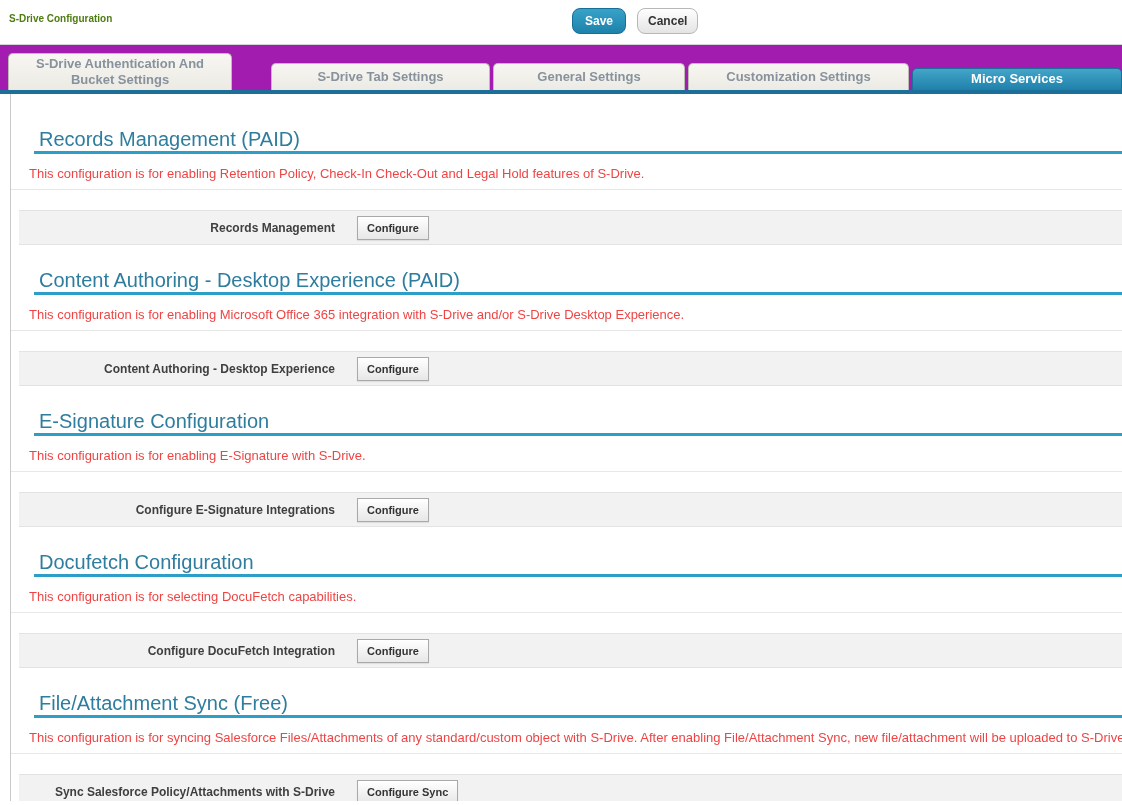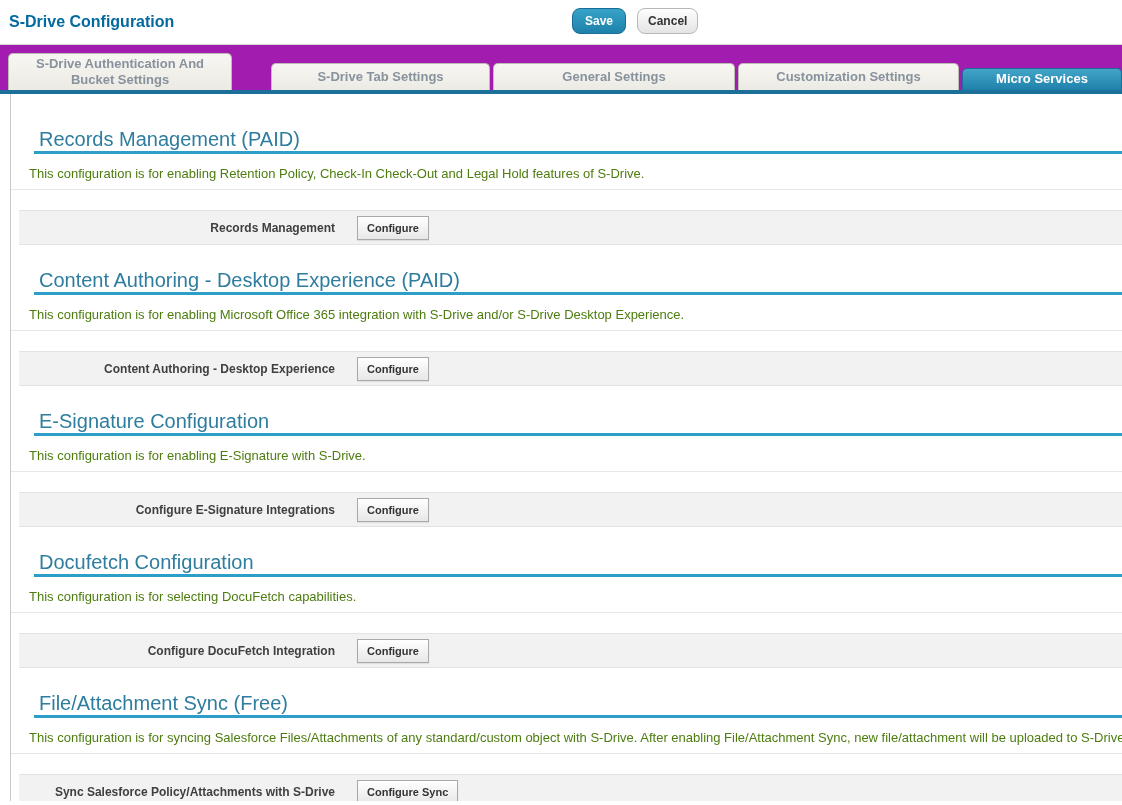--- a/index.html
+++ b/index.html
@@ -9,51 +9,51 @@
     --heading-underline:#2d9ec7;
     --save-top:#38a2c8;
     --save-bottom:#1e82ab;
   }
   *{box-sizing:border-box;margin:0;padding:0;}
   html,body{width:1122px;height:805px;overflow:hidden;background:#fff;
     font-family:"Liberation Sans", sans-serif;}
 
   
   .header{position:relative;height:45px;background:#fff;border-bottom:1px solid #d6d6d6;}
-  .page-title{position:absolute;left:9px;top:13px;font-size:16px;font-weight:bold;color:#0369a1;}
+  .page-title{position:absolute;left:9px;top:13px;font-size:10px;font-weight:bold;color:#4d7c0f;}
   .header-buttons{position:absolute;left:572px;top:8px;display:flex;gap:11px;}
   .btn{cursor:pointer;font-family:"Liberation Sans",sans-serif;font-weight:bold;font-size:12px;
     border-radius:8px;line-height:1;}
   .btn-save{padding:6px 12px;color:#fff;border:1px solid #176e96;
     background:linear-gradient(to bottom,var(--save-top),var(--save-bottom));}
   .btn-cancel{padding:6px 10px;color:#333;border:1px solid #b7b7b7;
     background:linear-gradient(to bottom,#fefefe,#e4e4e4);}
 
   
   .tabs{display:flex;align-items:flex-end;height:49px;padding-left:8px;
     border-bottom:4px solid var(--tab-underline);background:#a21caf;}
   .tab{flex:0 0 auto;display:flex;align-items:center;justify-content:center;text-align:center;
     margin-right:3px;border:1px solid #bdbbb4;border-bottom:none;border-radius:5px 5px 0 0;
     background:linear-gradient(to bottom,#f7f6f2,#eceae3);
     color:#87929d;font-size:13px;font-weight:bold;cursor:pointer;line-height:1.25;}
   .tab-1{width:224px;height:37px;padding:0 14px;}
   .tab-2{width:219px;height:27px;margin-left:36px;}
-  .tab-3{width:242px;height:27px;}
+  .tab-3{width:192px;height:27px;}
   .tab-4{width:221px;height:27px;}
   .tab-active{flex:1 1 auto;height:22px;margin-right:0;border-color:#1c6f99;
     background:linear-gradient(to bottom,#44a5c9,#1f80aa);color:#fff;}
 
   
   .content{border-left:1px solid #c9c9c9;margin-left:10px;padding-top:36px;
     height:707px;overflow:hidden;background:#fff;}
   .section{margin-top:26px;}
   .section:first-child{margin-top:0;}
   .section-head{margin-left:23px;padding:0 0 3px 5px;border-bottom:3px solid var(--heading-underline);
     font-size:20px;font-weight:normal;color:var(--heading-text);line-height:18px;}
-  .section-desc{margin:12px 0 0 18px;font-size:13px;color:#4d7c0f;white-space:nowrap;overflow:hidden;}
+  .section-desc{margin:12px 0 0 18px;font-size:13px;color:#ef4444;white-space:nowrap;overflow:hidden;}
   .desc-rule{margin-top:8px;border-top:1px solid #e8e8e8;height:0;}
   .config-row{margin-top:20px;margin-left:8px;height:35px;display:flex;align-items:center;
     background:#f2f2f2;border-top:1px solid #e3e3e3;border-bottom:1px solid #e3e3e3;}
   .row-label{width:316px;text-align:right;font-size:12px;font-weight:bold;color:#3f3f3f;}
   .btn-configure{margin-left:22px;padding:5px 9px;font-size:11px;font-weight:bold;color:#333;
     border:1px solid #a9a9a9;border-radius:0;cursor:pointer;
     background:linear-gradient(to bottom,#ffffff,#e7e7e8);box-shadow:0 1px 1px rgba(0,0,0,0.08);}
 </style>
 </head>
 <body>

